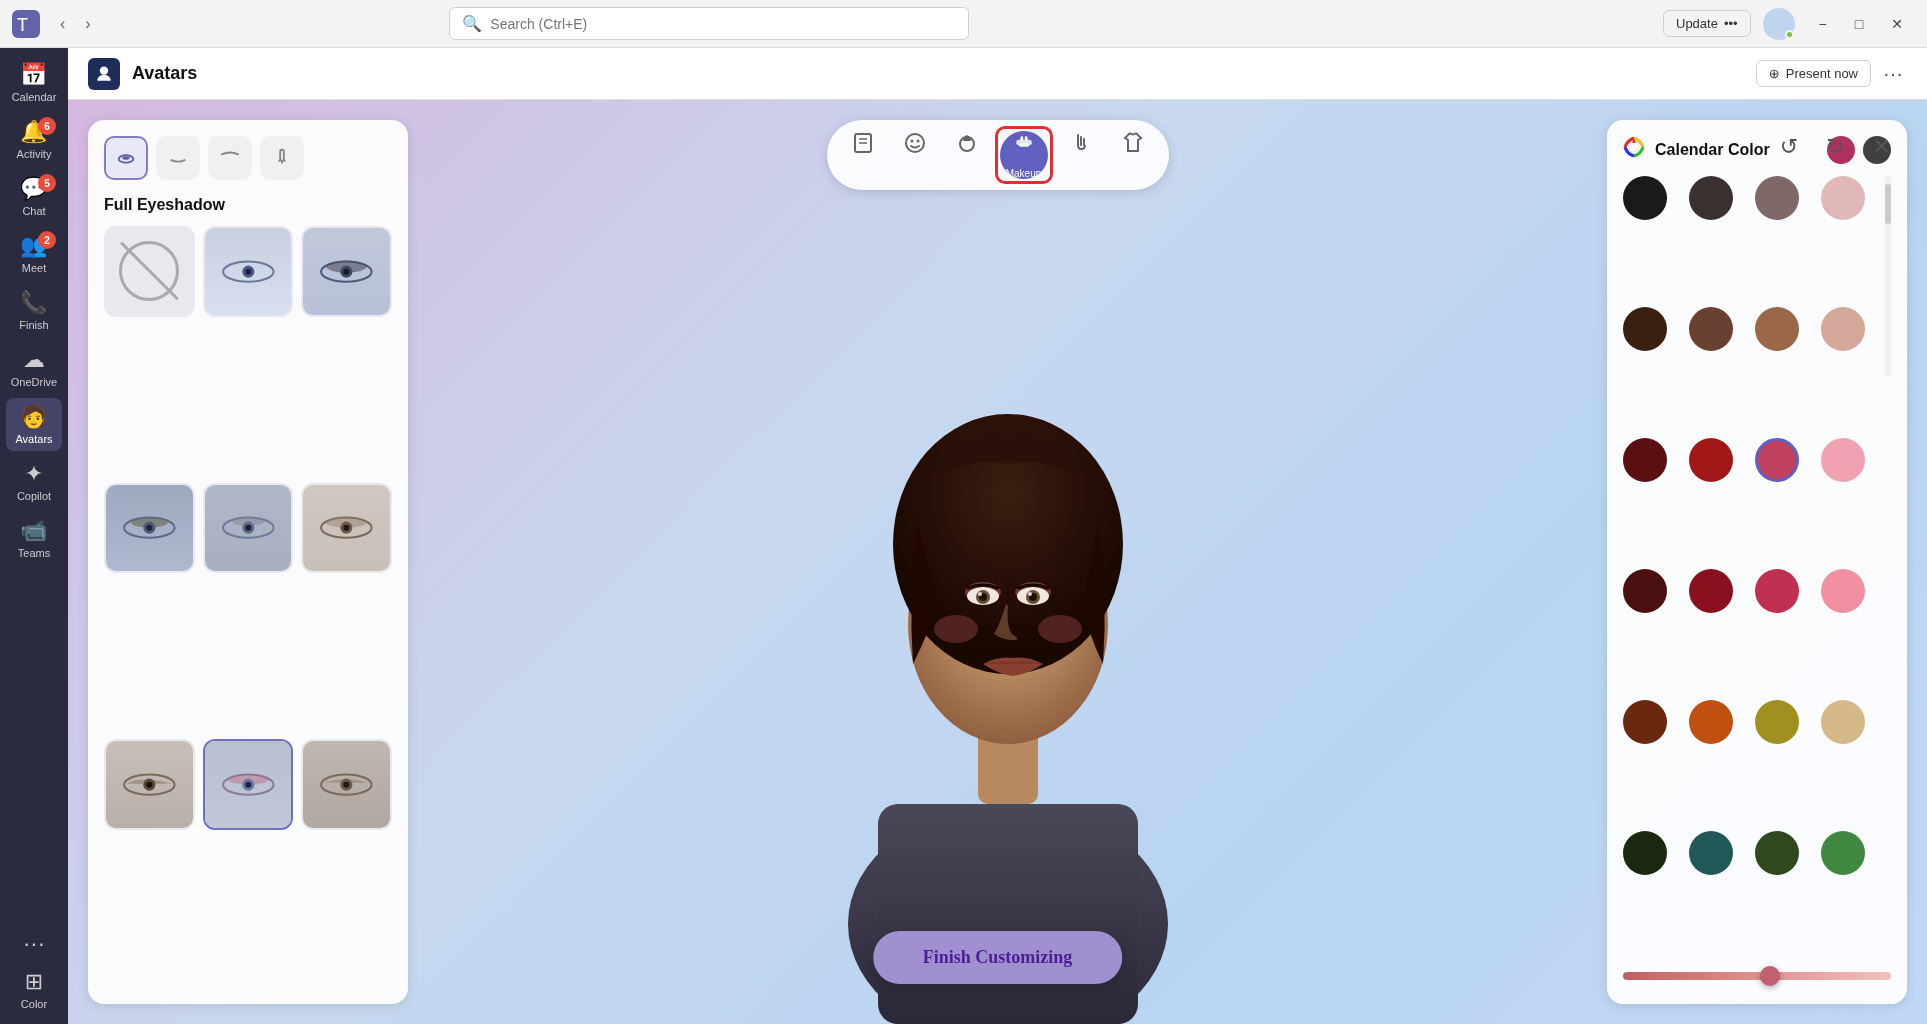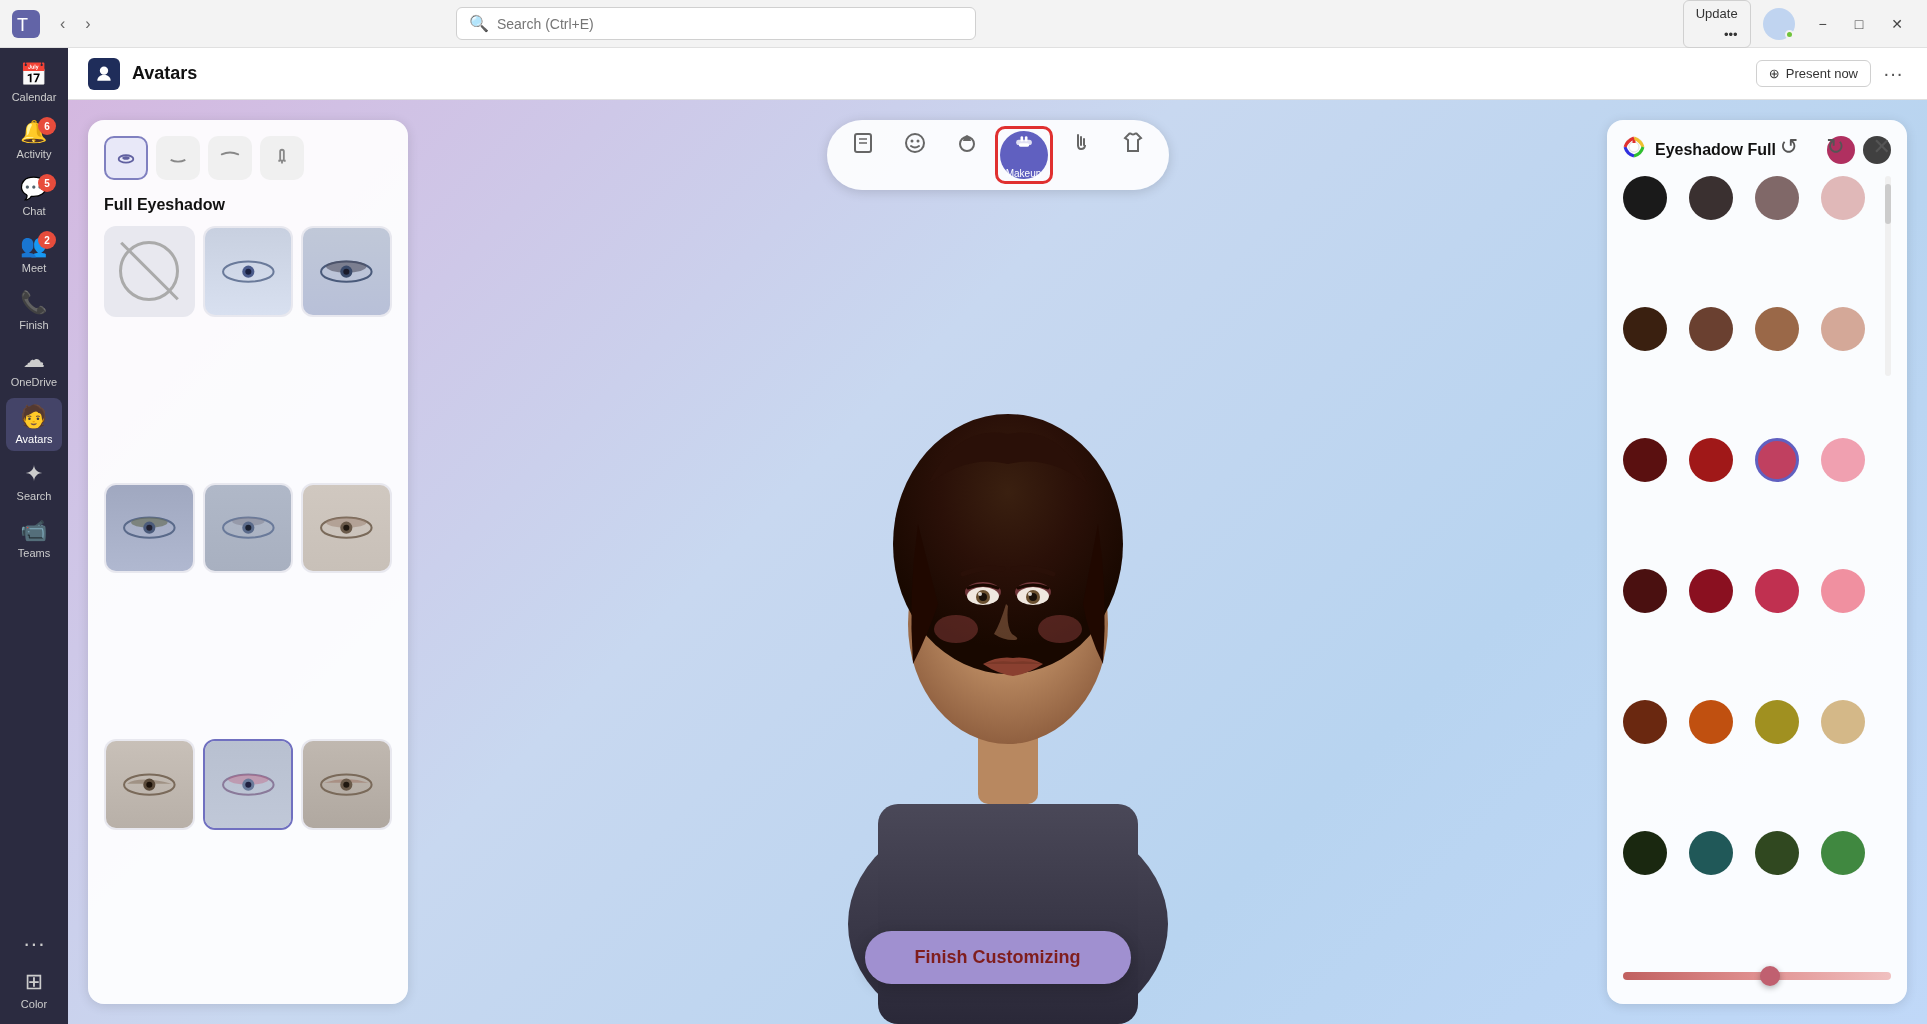--- a/index.html
+++ b/index.html
@@ -25,21 +25,21 @@
       flex: 1; max-width: 520px; margin: 0 auto;
       background: #fff; border: 1px solid #d0d0d0; border-radius: 6px;
       display: flex; align-items: center; padding: 6px 12px; gap: 8px;
     }
     .search-bar input {
       border: none; outline: none; flex: 1; font-size: 14px; color: #333; background: transparent;
     }
     .title-bar-right { display: flex; align-items: center; gap: 12px; margin-left: auto; }
     .update-btn {
       background: none; border: 1px solid #d0d0d0; border-radius: 6px;
-      padding: 5px 12px; cursor: pointer; font-size: 13px; color: #333; display: flex; align-items: flex-end; gap: 6px; flex-direction: column;
+      padding: 5px 12px; cursor: pointer; font-size: 13px; color: #333; display: flex; align-items: flex-start; gap: 6px;
     }
     .avatar-pic { width: 32px; height: 32px; border-radius: 50%; background: #c0d4f0; position: relative; }
     .avatar-pic .online-dot {
       position: absolute; bottom: 1px; right: 1px; width: 9px; height: 9px;
       background: #6fc33a; border-radius: 50%; border: 2px solid #f3f3f3;
     }
     .win-btns { display: flex; gap: 4px; }
     .win-btn { background: none; border: none; cursor: pointer; padding: 4px 12px; font-size: 14px; color: #444; border-radius: 2px; }
 
     
@@ -152,23 +152,23 @@
     }
     .toolbar-btn-label { font-size: 10px; color: #555; }
     .toolbar-btn.active .toolbar-btn-label { color: #fff; }
     .makeup-btn-wrapper {
       position: relative; border: 3px solid #e03030; border-radius: 10px; padding: 2px;
     }
 
     
     .finish-btn {
       position: absolute; bottom: 40px; left: 50%; transform: translateX(-50%);
-      background: #a090d0; color: #7f1d1d; border: none; border-radius: 30px;
+      background: #a090d0; color: #4c1d95; border: none; border-radius: 30px;
       padding: 16px 50px; font-size: 18px; font-weight: 600; cursor: pointer;
-      white-space: nowrap; z-index: 20; box-shadow: 0 4px 16px rgba(0,0,0,0.2);
+      white-space: nowrap; z-index: 20; box-shadow: 0 4px 16px rgba(0,0,0,0.2); font-family: Liberation Serif, serif;
     }
 
     
     .right-panel {
       width: 300px; background: rgba(255,255,255,0.92); border-radius: 16px;
       margin: 20px 20px 20px 0; padding: 16px; display: flex; flex-direction: column; gap: 12px;
       box-shadow: 0 2px 12px rgba(0,0,0,0.12); flex-shrink: 0; z-index: 10;
     }
     .right-panel-header { display: flex; align-items: center; gap: 10px; }
     .chrome-icon { font-size: 22px; }
@@ -306,21 +306,21 @@
     <div class="sidebar-item">
       <span class="icon">☁</span>
       <span>OneDrive</span>
     </div>
     <div class="sidebar-item active">
       <span class="icon">🧑</span>
       <span>Avatars</span>
     </div>
     <div class="sidebar-item">
       <span class="icon">✦</span>
-      <span>Search</span>
+      <span>Copilot</span>
     </div>
     <div class="sidebar-item">
       <span class="icon">📹</span>
       <span>Teams</span>
     </div>
     <div class="sidebar-bottom">
       <div class="sidebar-item">
         <span class="icon">···</span>
       </div>
       <div class="sidebar-item">
@@ -610,21 +610,21 @@
             <svg width="22" height="22" viewBox="0 0 22 22">
               <circle cx="11" cy="11" r="9" fill="none" stroke="#e0e0e0" stroke-width="2"></circle>
               <circle cx="11" cy="11" r="5" fill="white" stroke="#e0e0e0" stroke-width="1"></circle>
               <path d="M11 2 L11 7" stroke="#e03030" stroke-width="3"></path>
               <path d="M11 2 Q18 5 20 11" stroke="#f0c030" stroke-width="3" fill="none"></path>
               <path d="M20 11 Q18 18 11 20" stroke="#30c030" stroke-width="3" fill="none"></path>
               <path d="M11 20 Q4 18 2 11" stroke="#3030e0" stroke-width="3" fill="none"></path>
               <path d="M2 11 Q4 5 11 2" stroke="#e03030" stroke-width="3" fill="none"></path>
             </svg>
           </span>
-          <span class="color-section-title">Eyeshadow Full</span>
+          <span class="color-section-title">Calendar Color</span>
           <div class="selected-colors">
             <div class="selected-color" style="background:#b03060;"></div>
             <div class="selected-color" style="background:#404040;"></div>
           </div>
         </div>
 
         <div style="display:flex;flex:1;">
           <div class="color-grid" id="color-grid">
           <div class="color-swatch" style="background: rgb(26, 26, 26);"></div>
               <div class="color-swatch" style="background: rgb(58, 48, 48);"></div>

